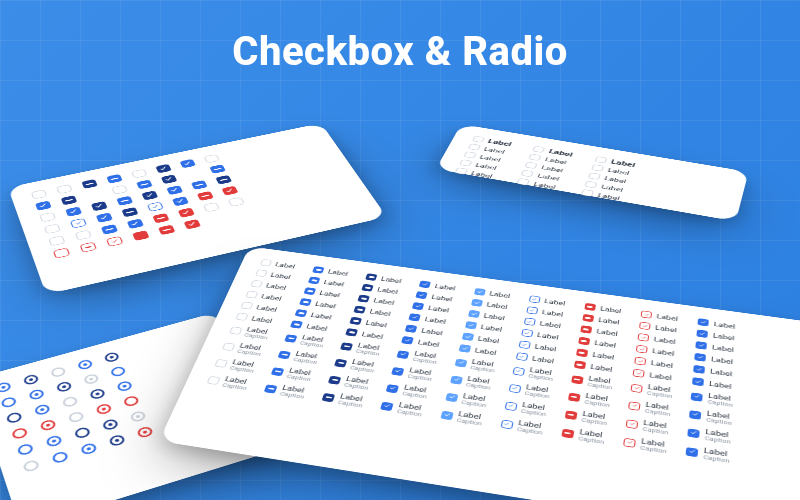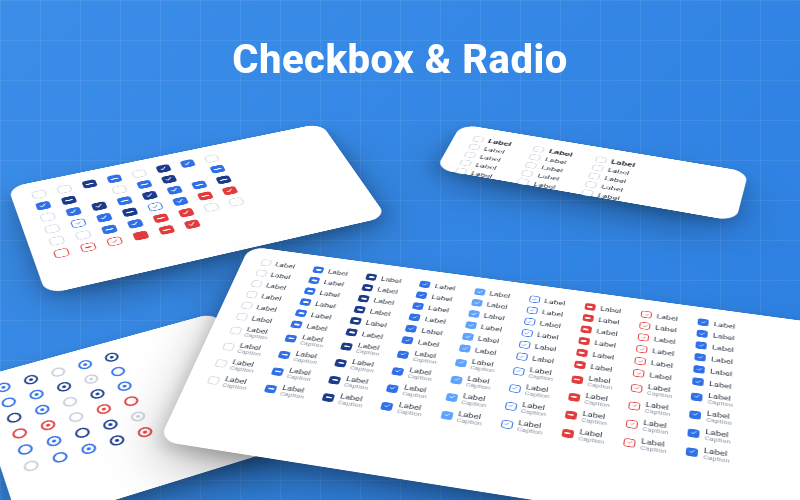--- a/index.html
+++ b/index.html
@@ -11,21 +11,21 @@
 }
 
 body::before {
   content: ""; position: absolute; inset: 0;
   background-image: linear-gradient(rgba(255,255,255,.07) 1px,transparent 1px),
                     linear-gradient(90deg,rgba(255,255,255,.07) 1px,transparent 1px);
   background-size: 40px 40px;
   pointer-events: none;
 }
 .title {
-  position: absolute; top: 36px; left: 0; right: 0;
+  position: absolute; top: 28px; left: 0; right: 0;
   text-align: center; color: #fff; font-weight: 800; font-size: 40px;
   letter-spacing: .5px;
 }
 .stage { position: absolute; inset: 0; perspective: 1600px; perspective-origin: 50% 30%; }
 .card {
   position: absolute; background: #fff; border-radius: 18px;
   box-shadow: 0 30px 60px -10px rgba(0,0,0,.35), 0 8px 20px rgba(0,0,0,.18);
   padding: 18px 20px; transform-style: preserve-3d;
 }
 .grid { display: grid; gap: 6px 10px; }

